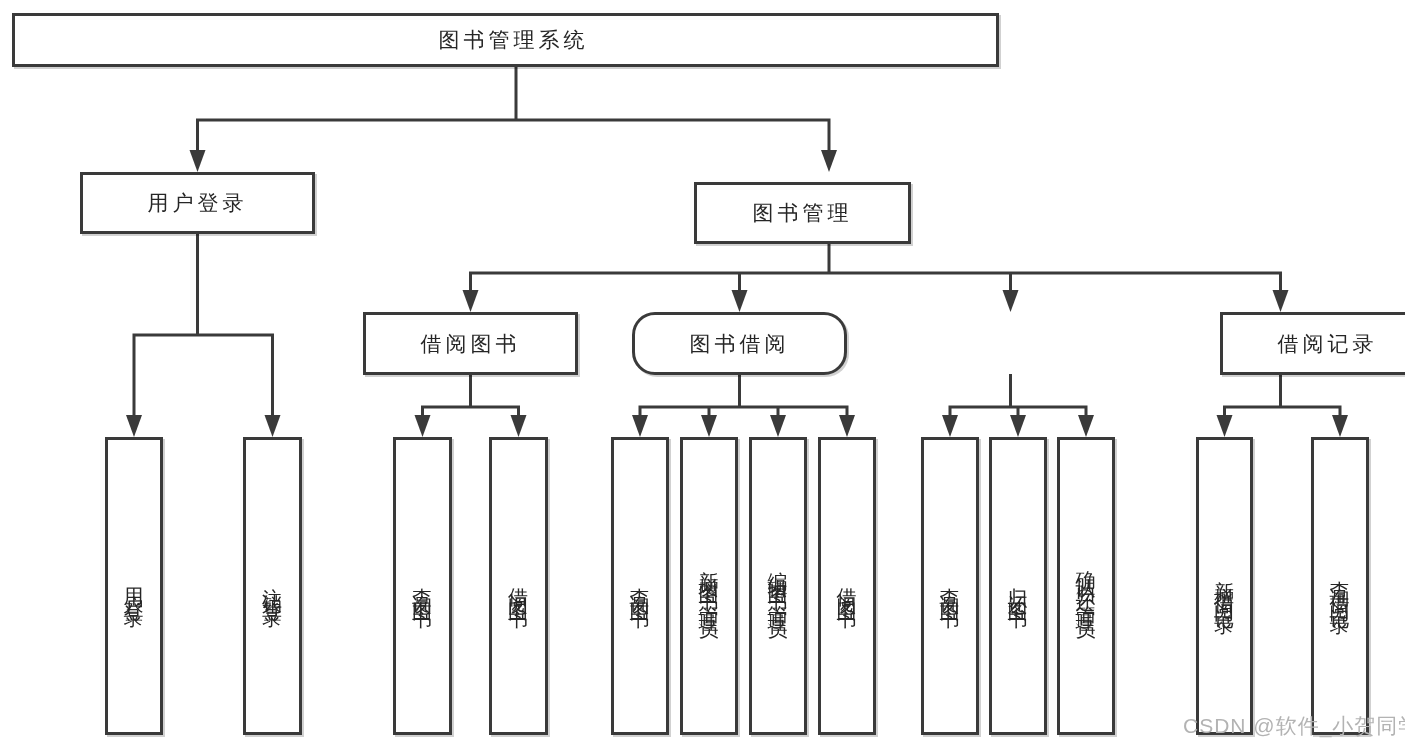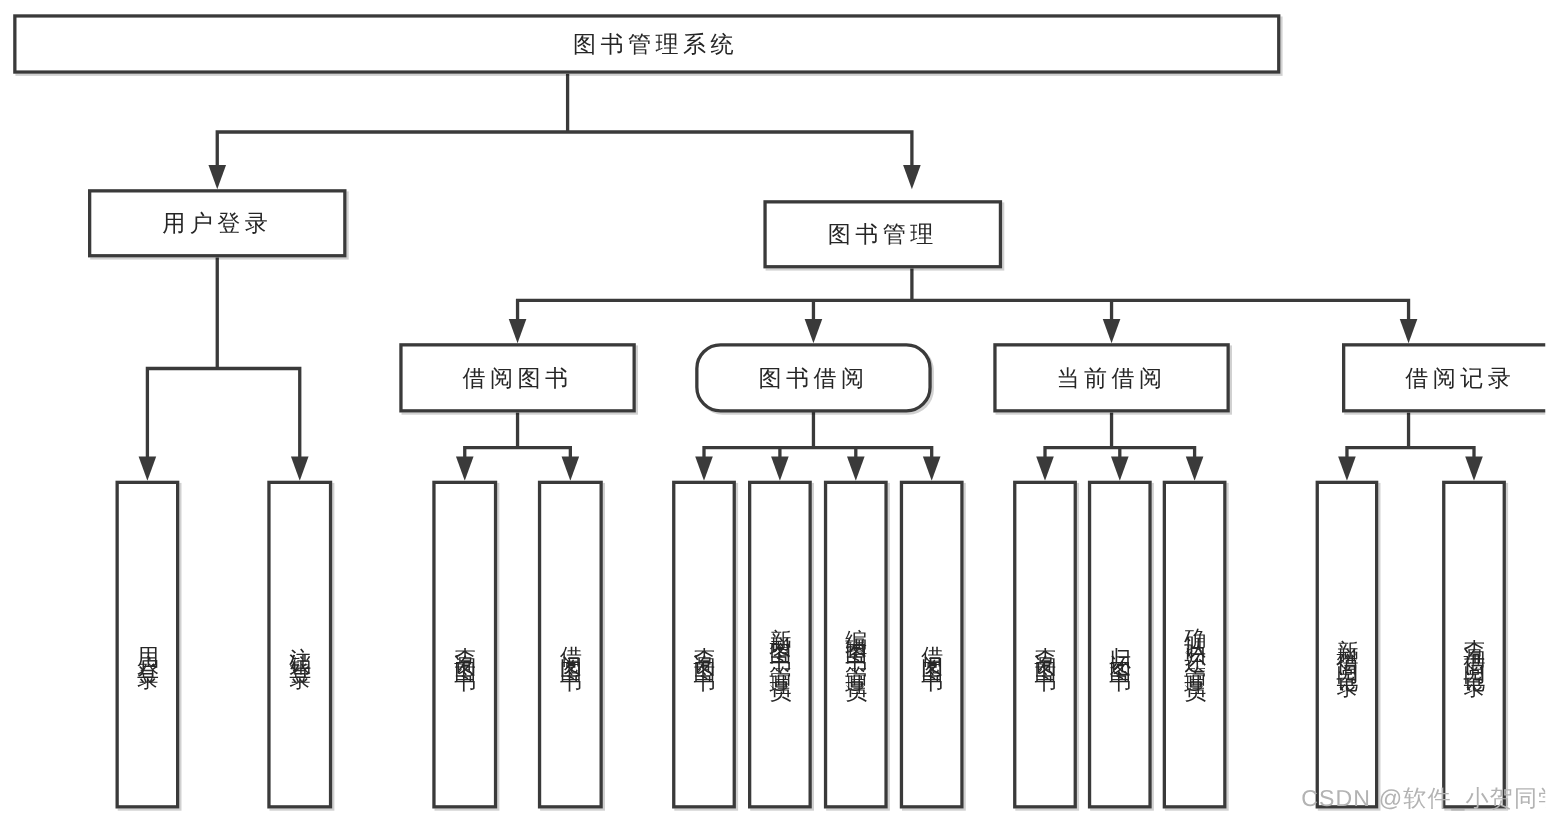--- a/index.html
+++ b/index.html
@@ -17,21 +17,21 @@
     background:#ffffff;
     display:flex;
     align-items:center;
     justify-content:center;
     font-size:21px;
     letter-spacing:4px;
     color:#262626;
     box-shadow:2px 2px 0 rgba(0,0,0,0.18);
     z-index:2;
   }
-  .root{left:12px;top:13px;width:1152px;height:54px;padding-left:16px;}
+  .root{left:12px;top:13px;width:987px;height:54px;padding-left:16px;}
   .lvl2{height:62px;top:172px;width:235px;}
   .lvl3{height:63px;top:312px;width:215px;}
   .leaf{
     top:437px;height:298px;width:58px;
     writing-mode:vertical-rl;
     text-orientation:mixed;
     font-size:20px;
     letter-spacing:7px;
     line-height:1;
   }
@@ -89,21 +89,20 @@
     <polygon points="1332,415 1348,415 1340,437"></polygon>
   </svg>
 
   <div class="node root">图书管理系统</div>
 
   <div class="node lvl2" style="left:80px;">用户登录</div>
   <div class="node lvl2" style="left:694px;width:217px;margin-top:10px;">图书管理</div>
 
   <div class="node lvl3" style="left:363px;">借阅图书</div>
   <div class="node lvl3" style="left:632px;border-radius:23px;">图书借阅</div>
-  <div class="node lvl3" style="left:903px;">当前借阅</div>
   <div class="node lvl3" style="left:1173px;margin-left:47px;">借阅记录</div>
 
   <div class="node leaf" style="left:105px;">用户登录</div>
   <div class="node leaf" style="left:243px;width:59px;">注销登录</div>
 
   <div class="node leaf" style="left:393px;width:59px;">查询图书</div>
   <div class="node leaf" style="left:489px;width:59px;">借阅图书</div>
 
   <div class="node leaf" style="left:611px;">查询图书</div>
   <div class="node leaf" style="left:680px;">新增图书（管理员）</div>

